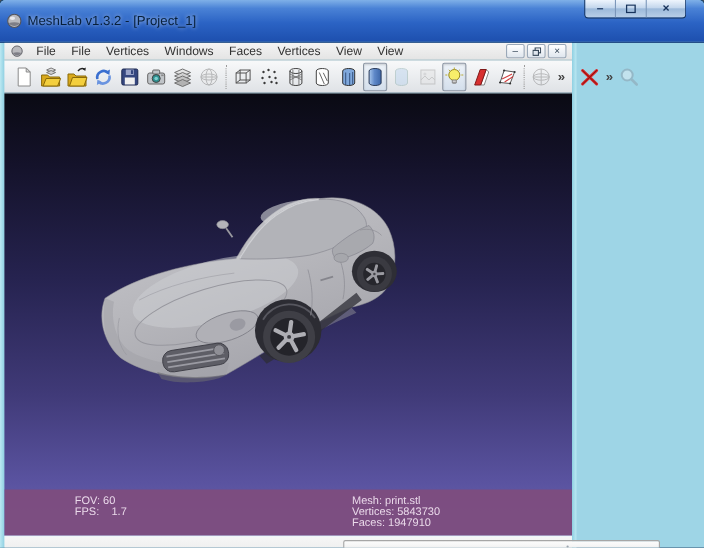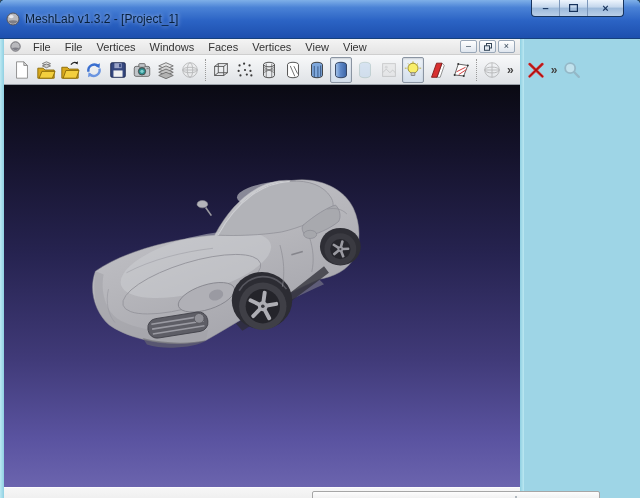--- a/index.html
+++ b/index.html
@@ -433,20 +433,31 @@
           <path d="M374,186 C379,201 380,215 377,229" fill="none" stroke="#8f8f96" stroke-width=".9"></path>
           <path d="M352,208 l14,-4" stroke="#85858c" stroke-width="2"></path>
           <path d="M396,152 C406,150 414,152 420,158" fill="none" stroke="#8f8f96" stroke-width=".8"></path>
           <path d="M128,250 C124,266 128,282 136,291" fill="none" stroke="#9a9aa1" stroke-width=".8"></path>
 
           <path d="M247,150 L254,160" stroke="#9a9aa0" stroke-width="2"></path>
           <ellipse cx="243" cy="146" rx="6.5" ry="4.5" fill="#b4b4b9" stroke="#8a8a90" stroke-width=".7"></ellipse>
           <ellipse cx="375" cy="183" rx="8" ry="5" fill="#a6a7ac" stroke="#84848c" stroke-width=".7"></ellipse>
         </svg>
 
+        <div class="hud">
+          <div class="col-left">
+            <div class="pre">FOV: 60</div>
+            <div class="pre">FPS:    1.7</div>
+          </div>
+          <div class="col-right">
+            <div class="pre">Mesh: print.stl</div>
+            <div class="pre">Vertices: 5843730</div>
+            <div class="pre">Faces: 1947910</div>
+          </div>
+        </div>
       </div>
 
       <div class="statusbar">
         <div class="progress"></div>
         <svg class="grip" width="12" height="12" viewBox="0 0 12 12">
           <g fill="#9aa4ae">
             <circle cx="10" cy="2" r="1"></circle>
             <circle cx="6" cy="6" r="1"></circle>
               <circle cx="10" cy="6" r="1"></circle>
             <circle cx="2" cy="10" r="1"></circle>

